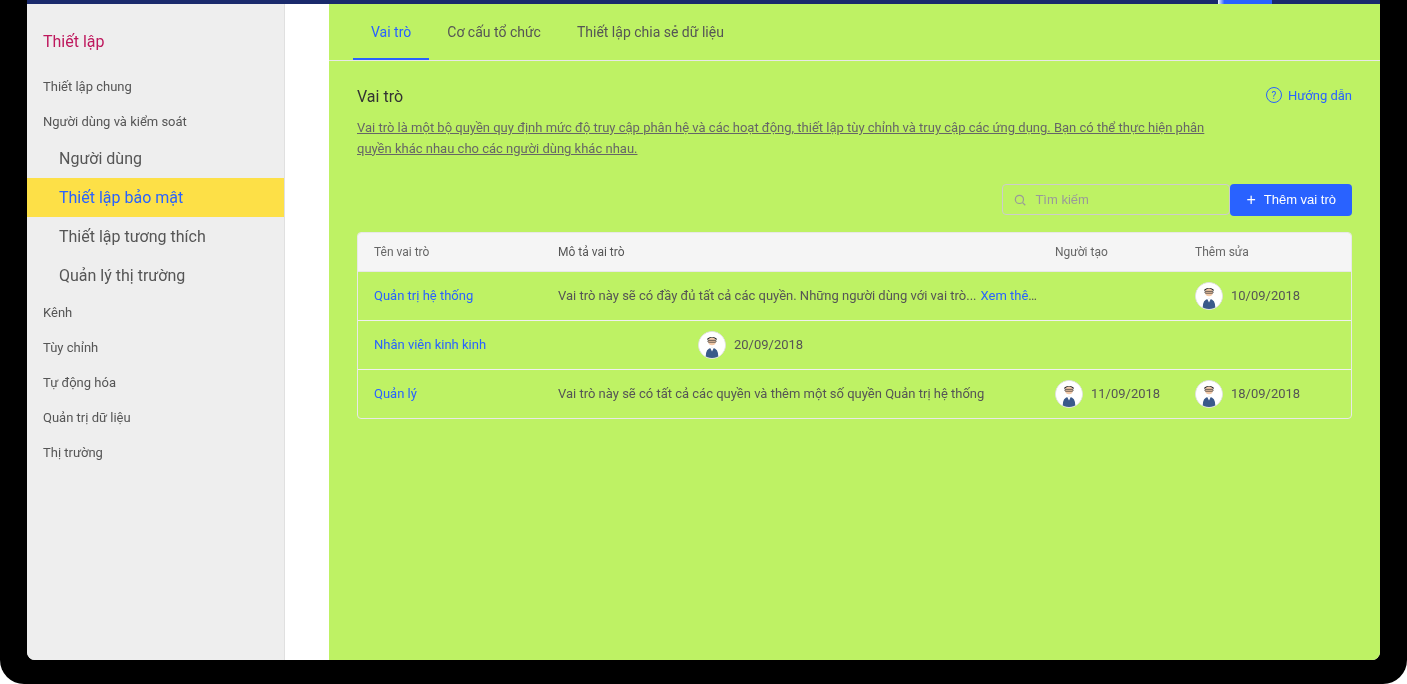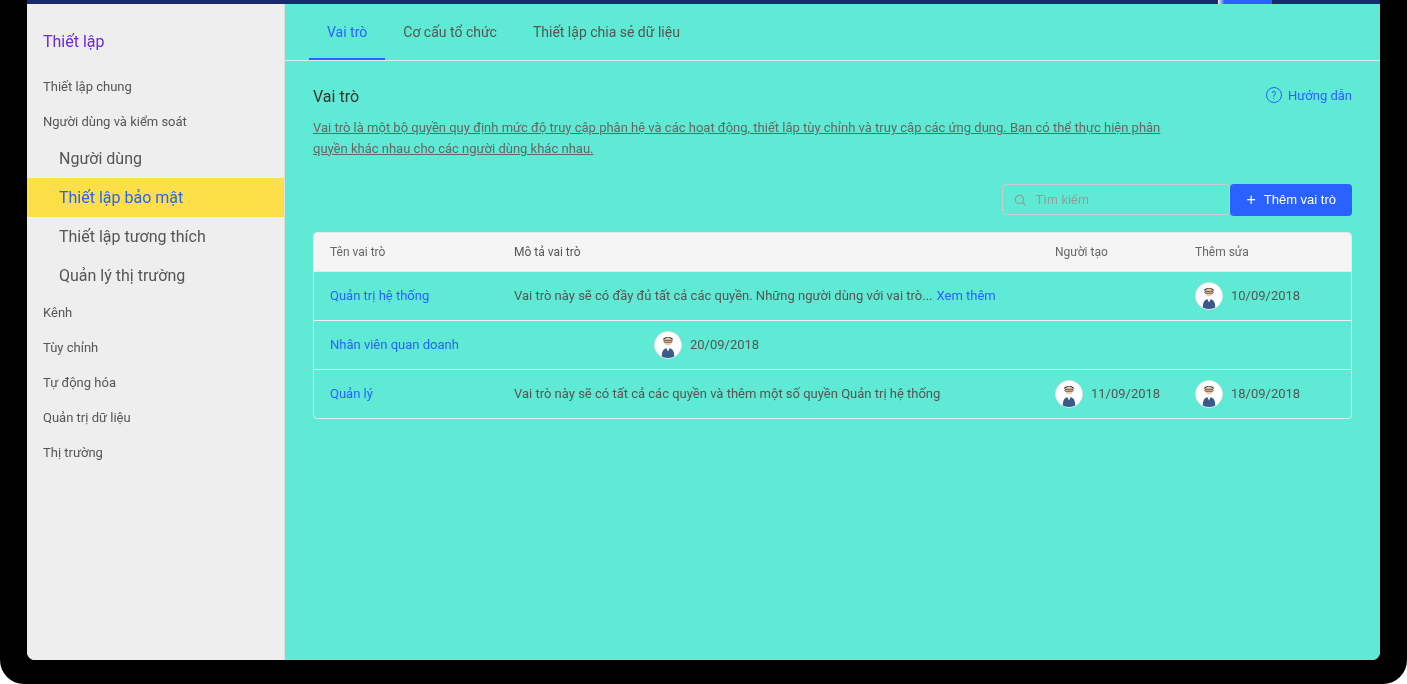--- a/index.html
+++ b/index.html
@@ -6,26 +6,26 @@
     body { font-family: -apple-system, BlinkMacSystemFont, "Segoe UI", Roboto, Arial, sans-serif; background: #fff; }
     
     .outer-frame { width: 1407px; height: 684px; background: #000; border-radius: 0 0 24px 24px; padding: 0 0 24px 0; position: relative; }
     .inner-content { width: 1353px; height: 660px; background: #fff; margin: 0 auto; border-radius: 0 0 8px 8px; overflow: hidden; box-shadow: 0 2px 20px rgba(0,0,0,0.15); display: flex; flex-direction: column; }
     
     .top-bar { height: 4px; background: linear-gradient(to right, #1a2a6c 0%, #1a2a6c 88%, #fff 88%, #2962ff 88.5%, #2962ff 92%, #1a2a6c 92%); }
     
     .layout { display: flex; flex: 1; min-height: 0; }
     
     .sidebar { width: 258px; background: #eeeeee; border-right: 1px solid #e0e0e0; padding: 0; }
-    .sidebar-title { font-size: 16px; color: #6d28d9; padding: 28px 16px 18px 16px; font-weight: 400; }
+    .sidebar-title { font-size: 16px; color: #be185d; padding: 28px 16px 18px 16px; font-weight: 400; }
     .sidebar-item { padding: 10px 16px; font-size: 13px; color: #555; cursor: pointer; }
     .sidebar-subitem { padding: 10px 16px 10px 32px; font-size: 16px; color: #555; cursor: pointer; }
     .sidebar-subitem.active { color: #2962ff; background: #fde047; }
     
-    .main { flex: 1; background: #5eead4; display: flex; flex-direction: column; min-width: 0; }
+    .main { flex: 1; background: #bef264; display: flex; flex-direction: column; min-width: 0; margin-left: 44px; }
     
     .tabs { display: flex; border-bottom: 1px solid #e8e8e8; padding: 0 24px; }
     .tab { padding: 20px 18px 18px 18px; font-size: 14px; color: #555; cursor: pointer; border-bottom: 2px solid transparent; }
     .tab.active { color: #2962ff; border-bottom-color: #2962ff; }
     
     .content { padding: 26px 28px; }
     
     .page-header { display: flex; justify-content: space-between; align-items: flex-start; margin-bottom: 12px; }
     .page-title { font-size: 16px; color: #333; font-weight: 400; }
     .help-link { display: inline-flex; align-items: center; gap: 6px; color: #2962ff; font-size: 13px; cursor: pointer; }
@@ -135,21 +135,21 @@
                         <path d="M 9 9 Q 14 3 19 9 L 19 7 Q 14 4 9 7 Z" fill="#2a2a2a"></path>
                         <rect x="9.5" y="9" width="9" height="2" rx="1" fill="none" stroke="#333" stroke-width="0.8"></rect>
                         <path d="M 7 28 Q 7 17 14 17 Q 21 17 21 28 Z" fill="#3a5a8a"></path>
                         <path d="M 12 17 L 14 21 L 16 17 Z" fill="#fff"></path>
                       </svg>
                     </span>
                     <span class="date-text">10/09/2018</span>
                   </div>
                 </div>
                 <div class="table-row">
-                  <div class="col-name"><span class="role-link">Nhân viên quan doanh</span></div>
+                  <div class="col-name"><span class="role-link">Nhân viên kinh kinh</span></div>
                   <div class="col-creator"></div>
                   <div class="col-editor">
                     <span class="avatar">
                       <svg viewBox="0 0 28 28">
                         <circle cx="14" cy="14" r="14" fill="#fff"></circle>
                         <circle cx="14" cy="10" r="4.2" fill="#f2c9a8"></circle>
                         <path d="M 9 9 Q 14 3 19 9 L 19 7 Q 14 4 9 7 Z" fill="#2a2a2a"></path>
                         <rect x="9.5" y="9" width="9" height="2" rx="1" fill="none" stroke="#333" stroke-width="0.8"></rect>
                         <path d="M 7 28 Q 7 17 14 17 Q 21 17 21 28 Z" fill="#3a5a8a"></path>
                         <path d="M 12 17 L 14 21 L 16 17 Z" fill="#fff"></path>

